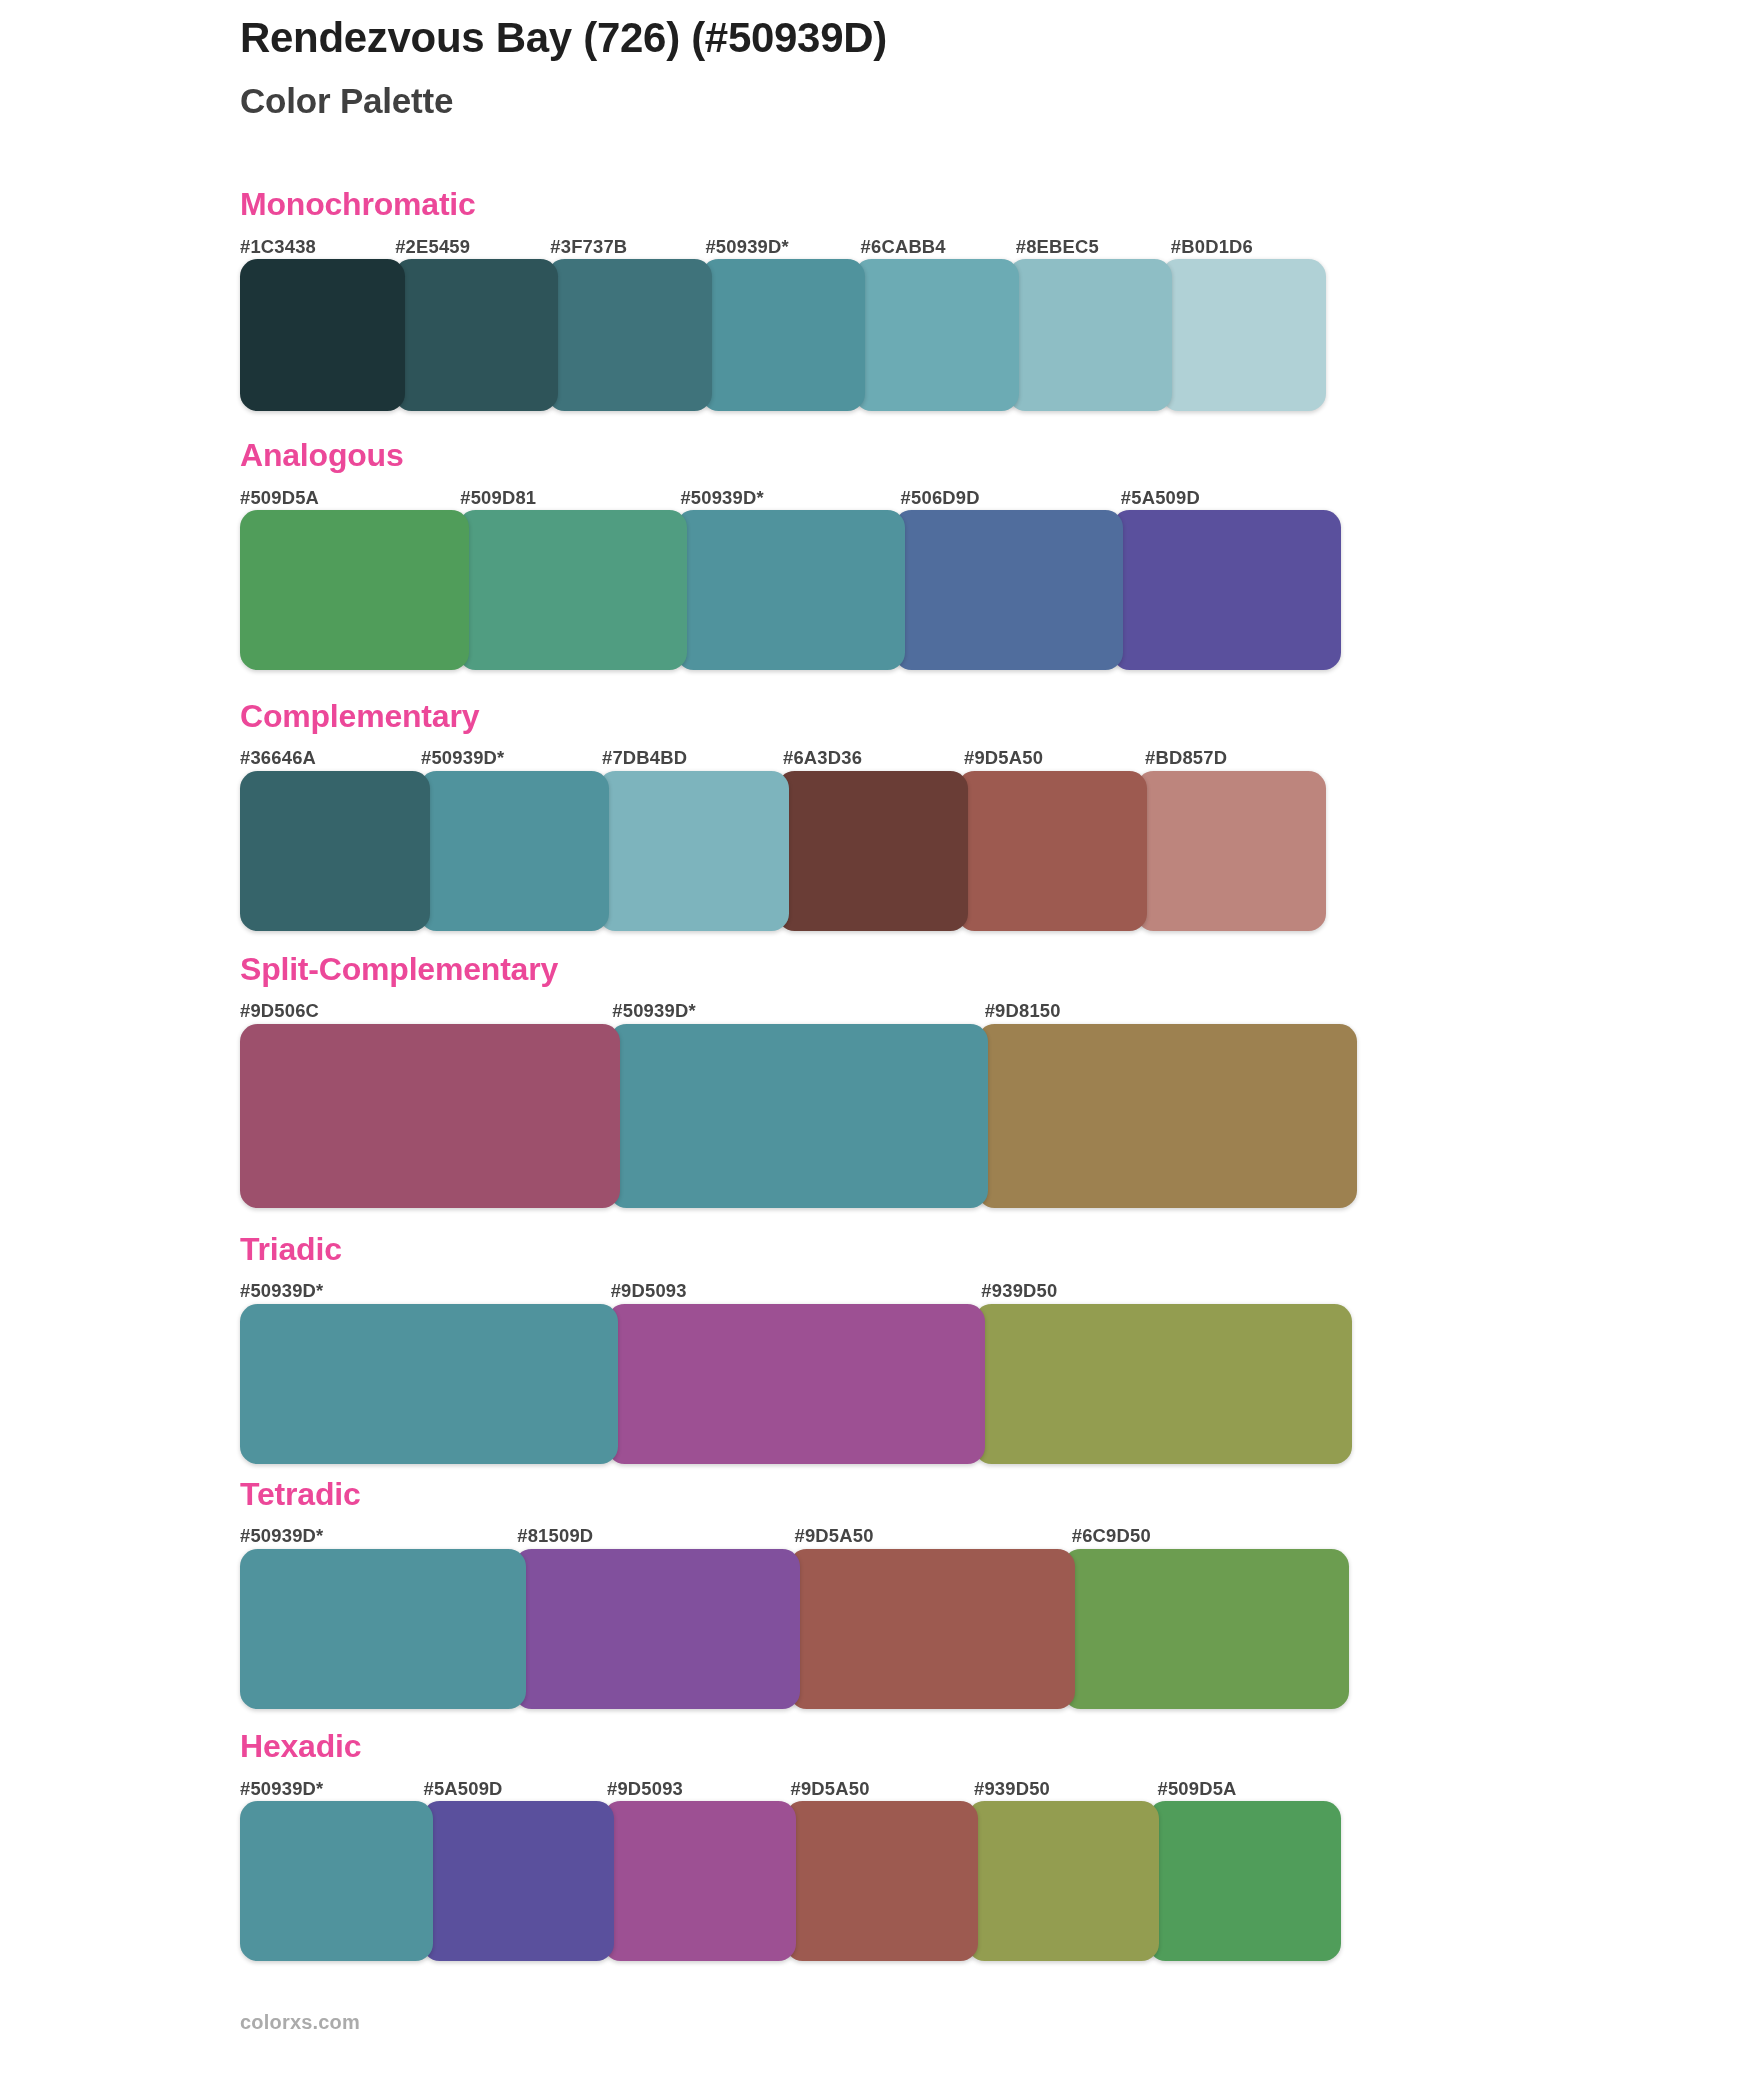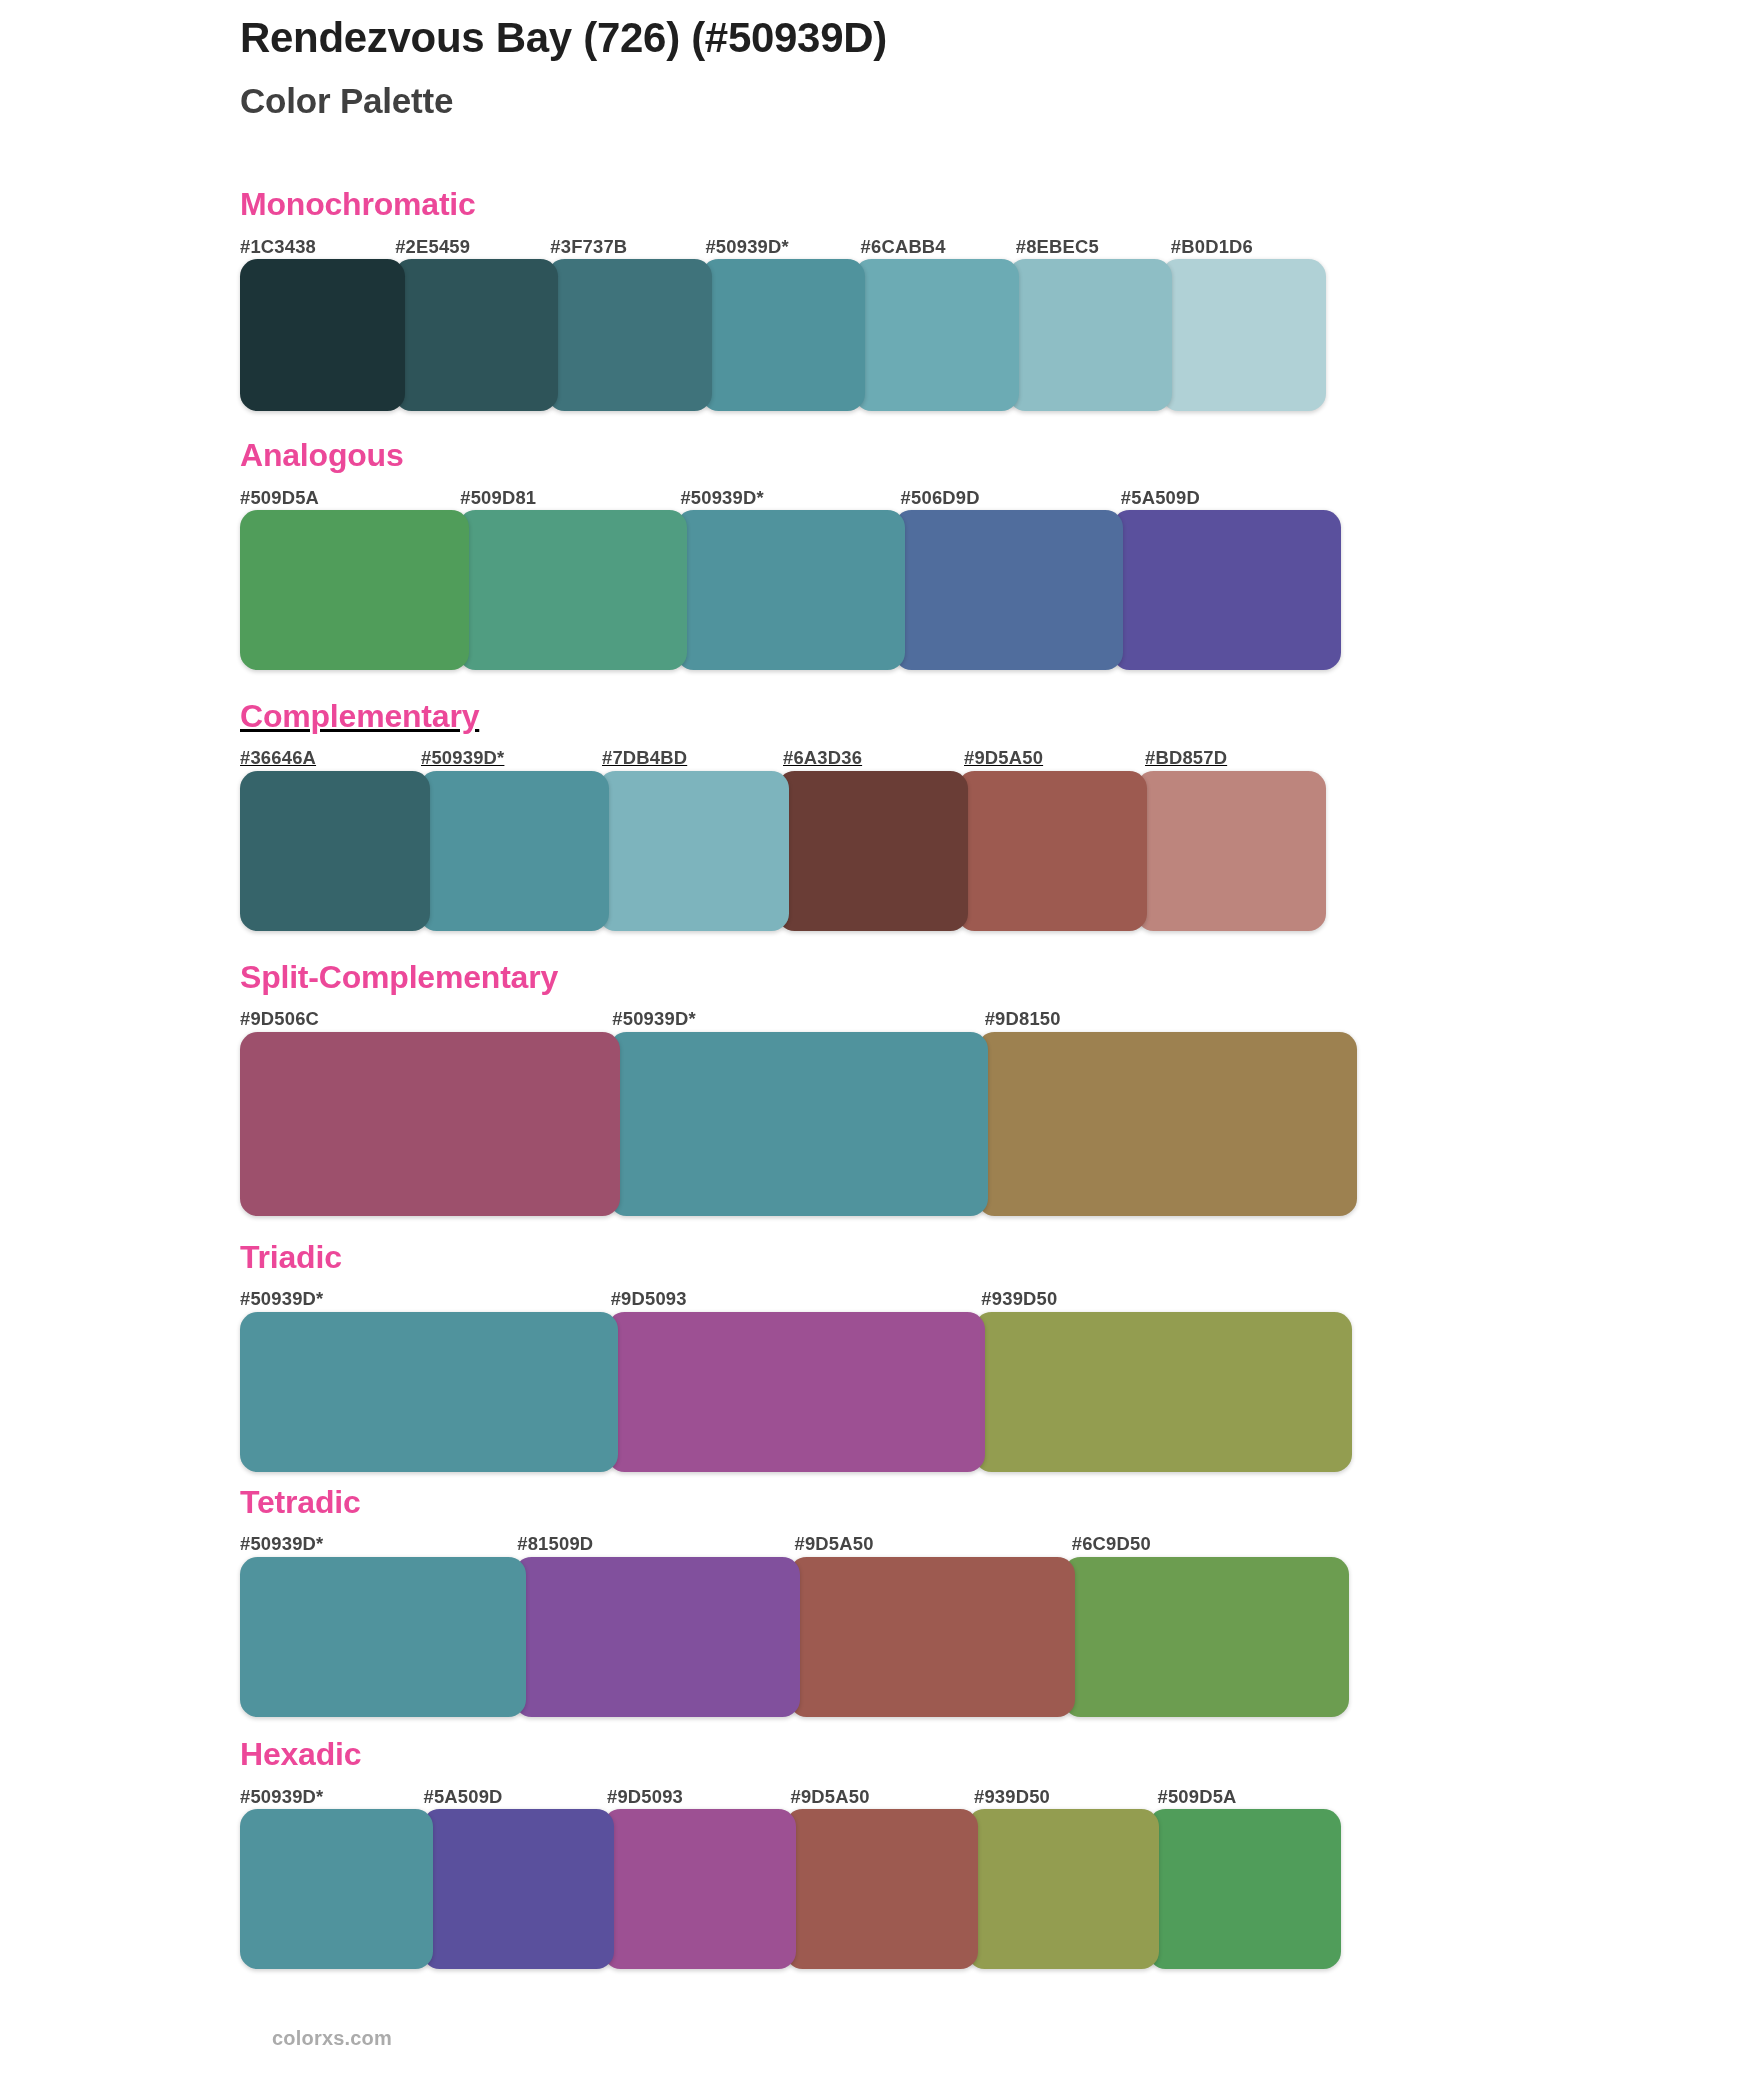--- a/index.html
+++ b/index.html
@@ -90,32 +90,31 @@
   .swatch-row.h-5      { height: 160px; }
   .swatch-row.h-6      { height: 160px; }
   .swatch-row.h-3      { height: 184px; }
   .swatch-row.h-3b     { height: 160px; }
   .swatch-row.h-4      { height: 160px; }
   .swatch-row.h-6b     { height: 160px; }
 
   
   .sec-mono   { margin-bottom: 24px; }
   .sec-analog { margin-bottom: 25.6px; }
-  .sec-comp   { margin-bottom: 26px; text-decoration: underline; }
+  .sec-comp   { margin-bottom: 18px; }
   .sec-split  { margin-bottom: 21px; }
   .sec-triad  { margin-bottom: 10px; }
   .sec-tetra  { margin-bottom: 17.6px; }
   .sec-hexa   { margin-bottom: 0; }
 
   
   .footer {
     position: absolute;
     left: 240px;
-    bottom: 27px;
-    margin-left: 32px;
+    bottom: 43px;
   }
   .footer-text {
     font-size: 20px;
     font-weight: 700;
     color: #ababab;
     letter-spacing: 0.2px;
   }
 </style>
 </head>
 <body>

